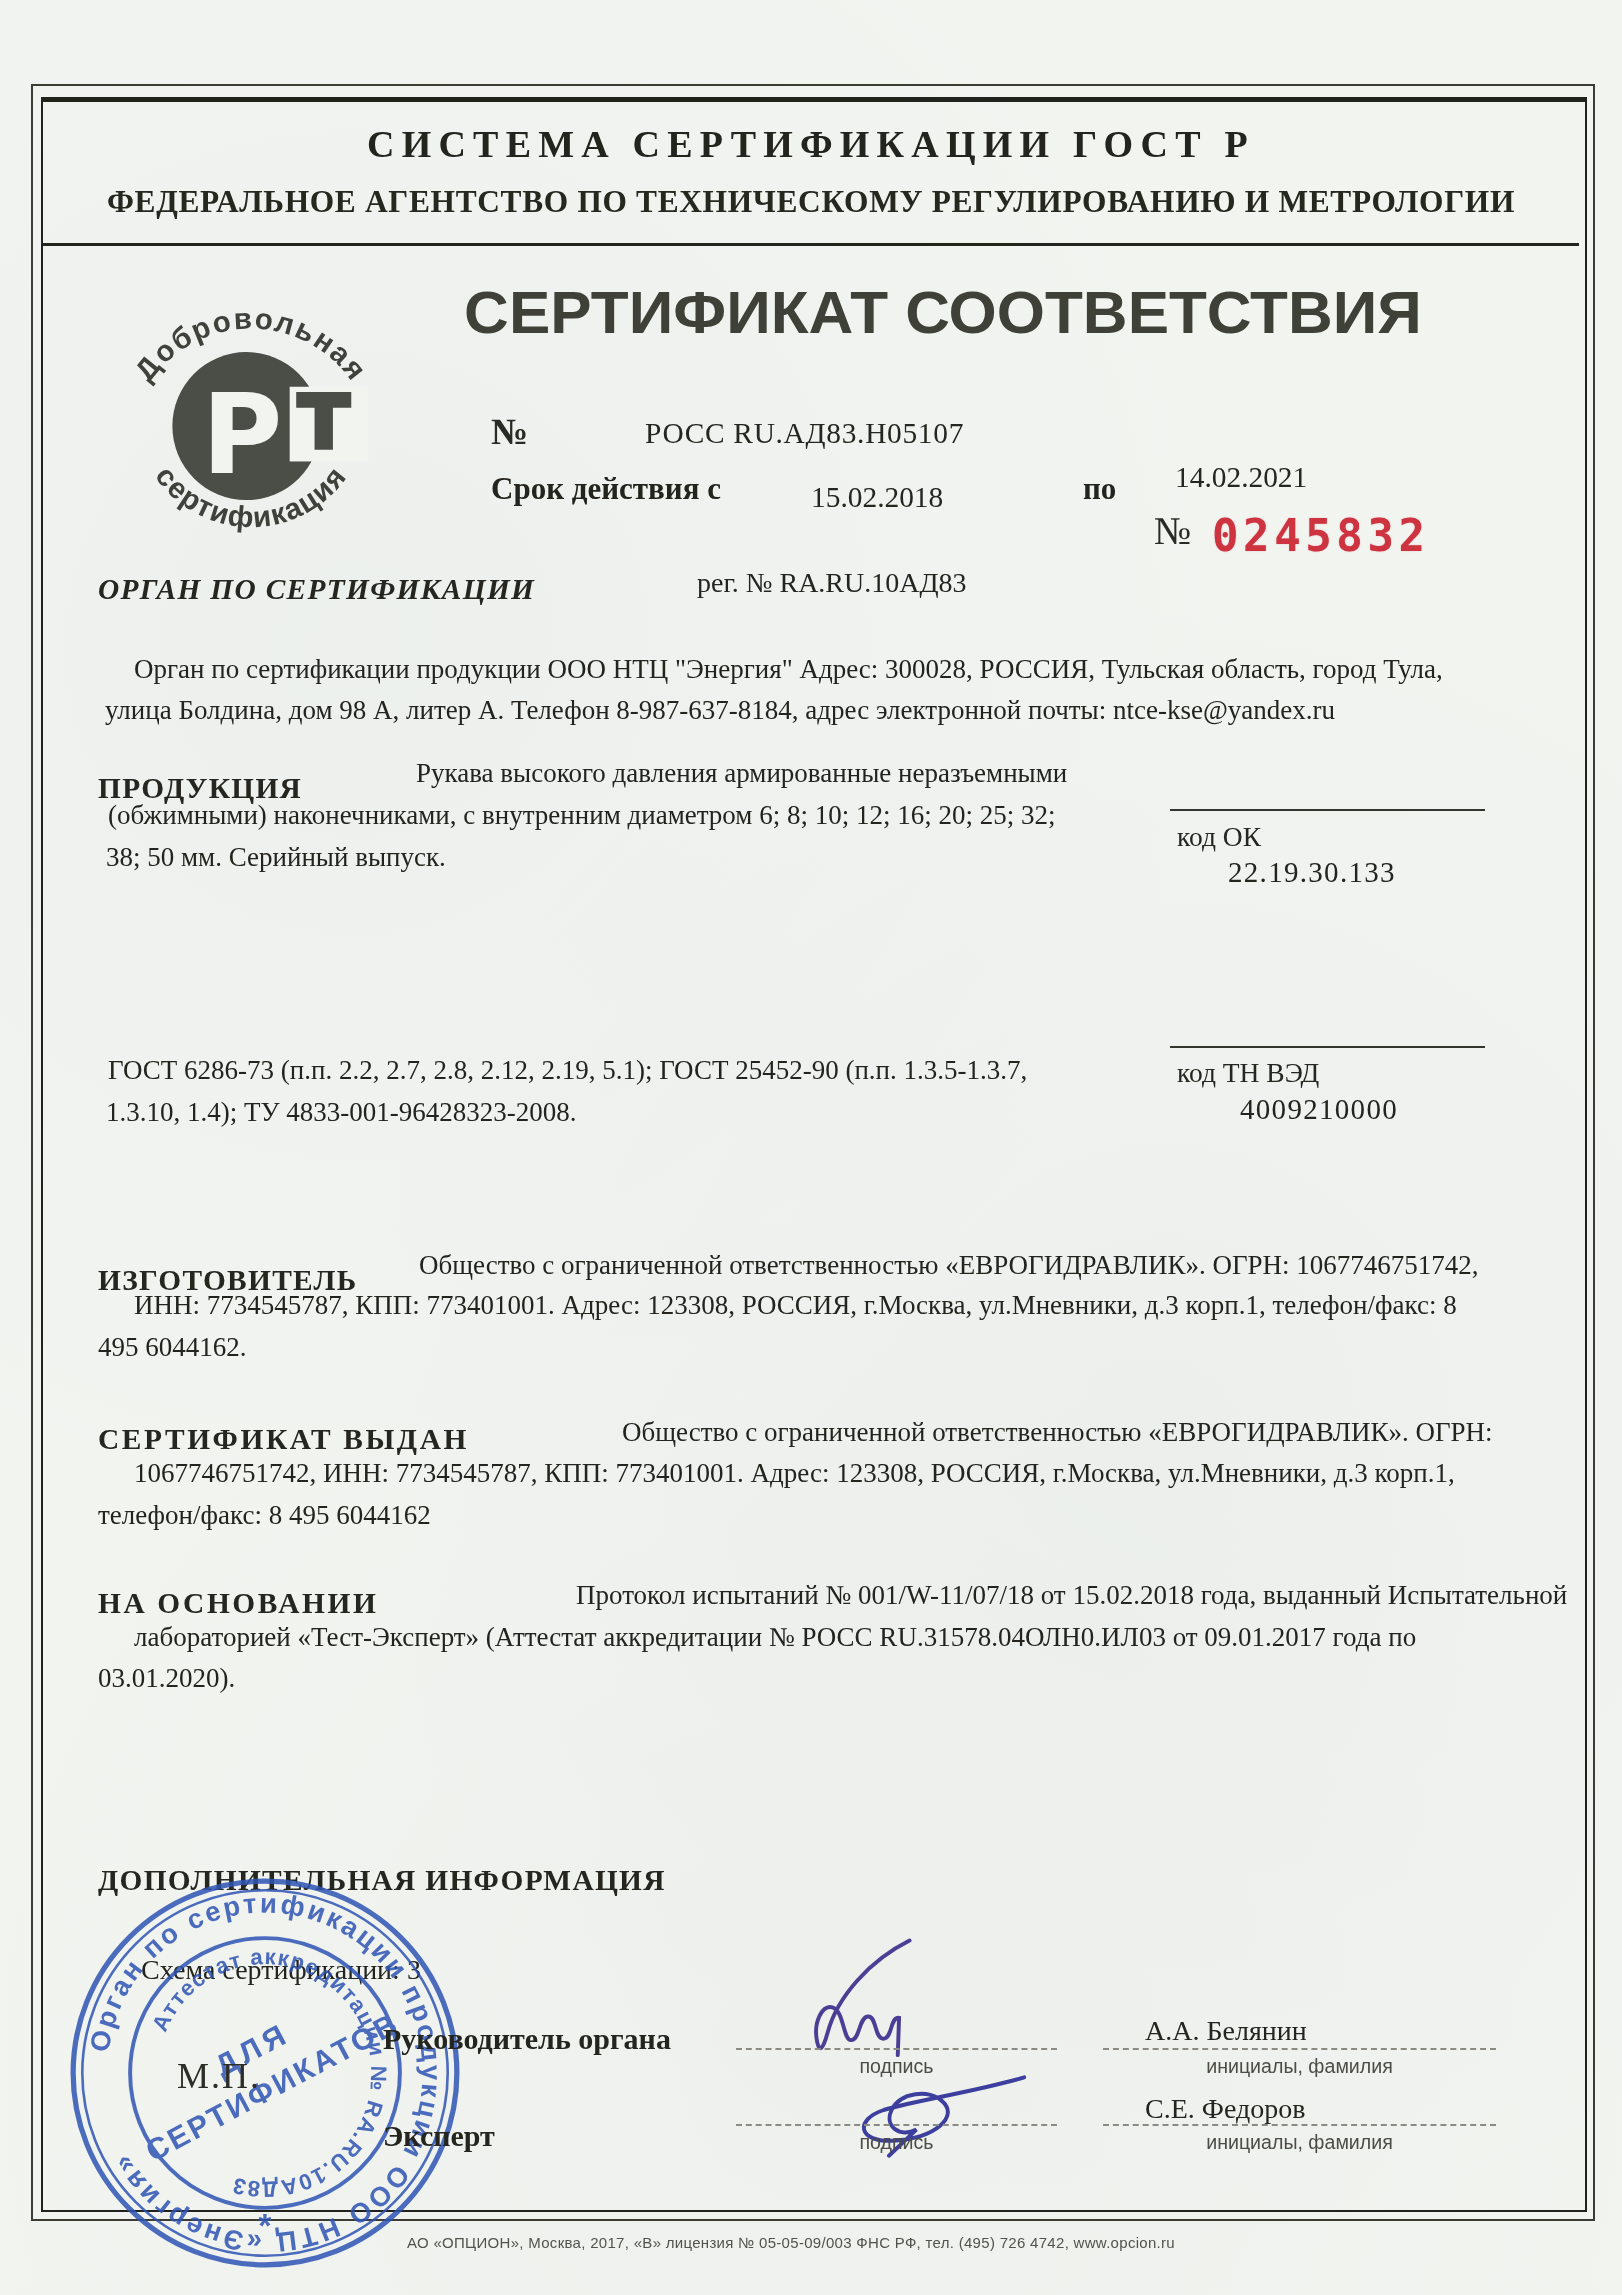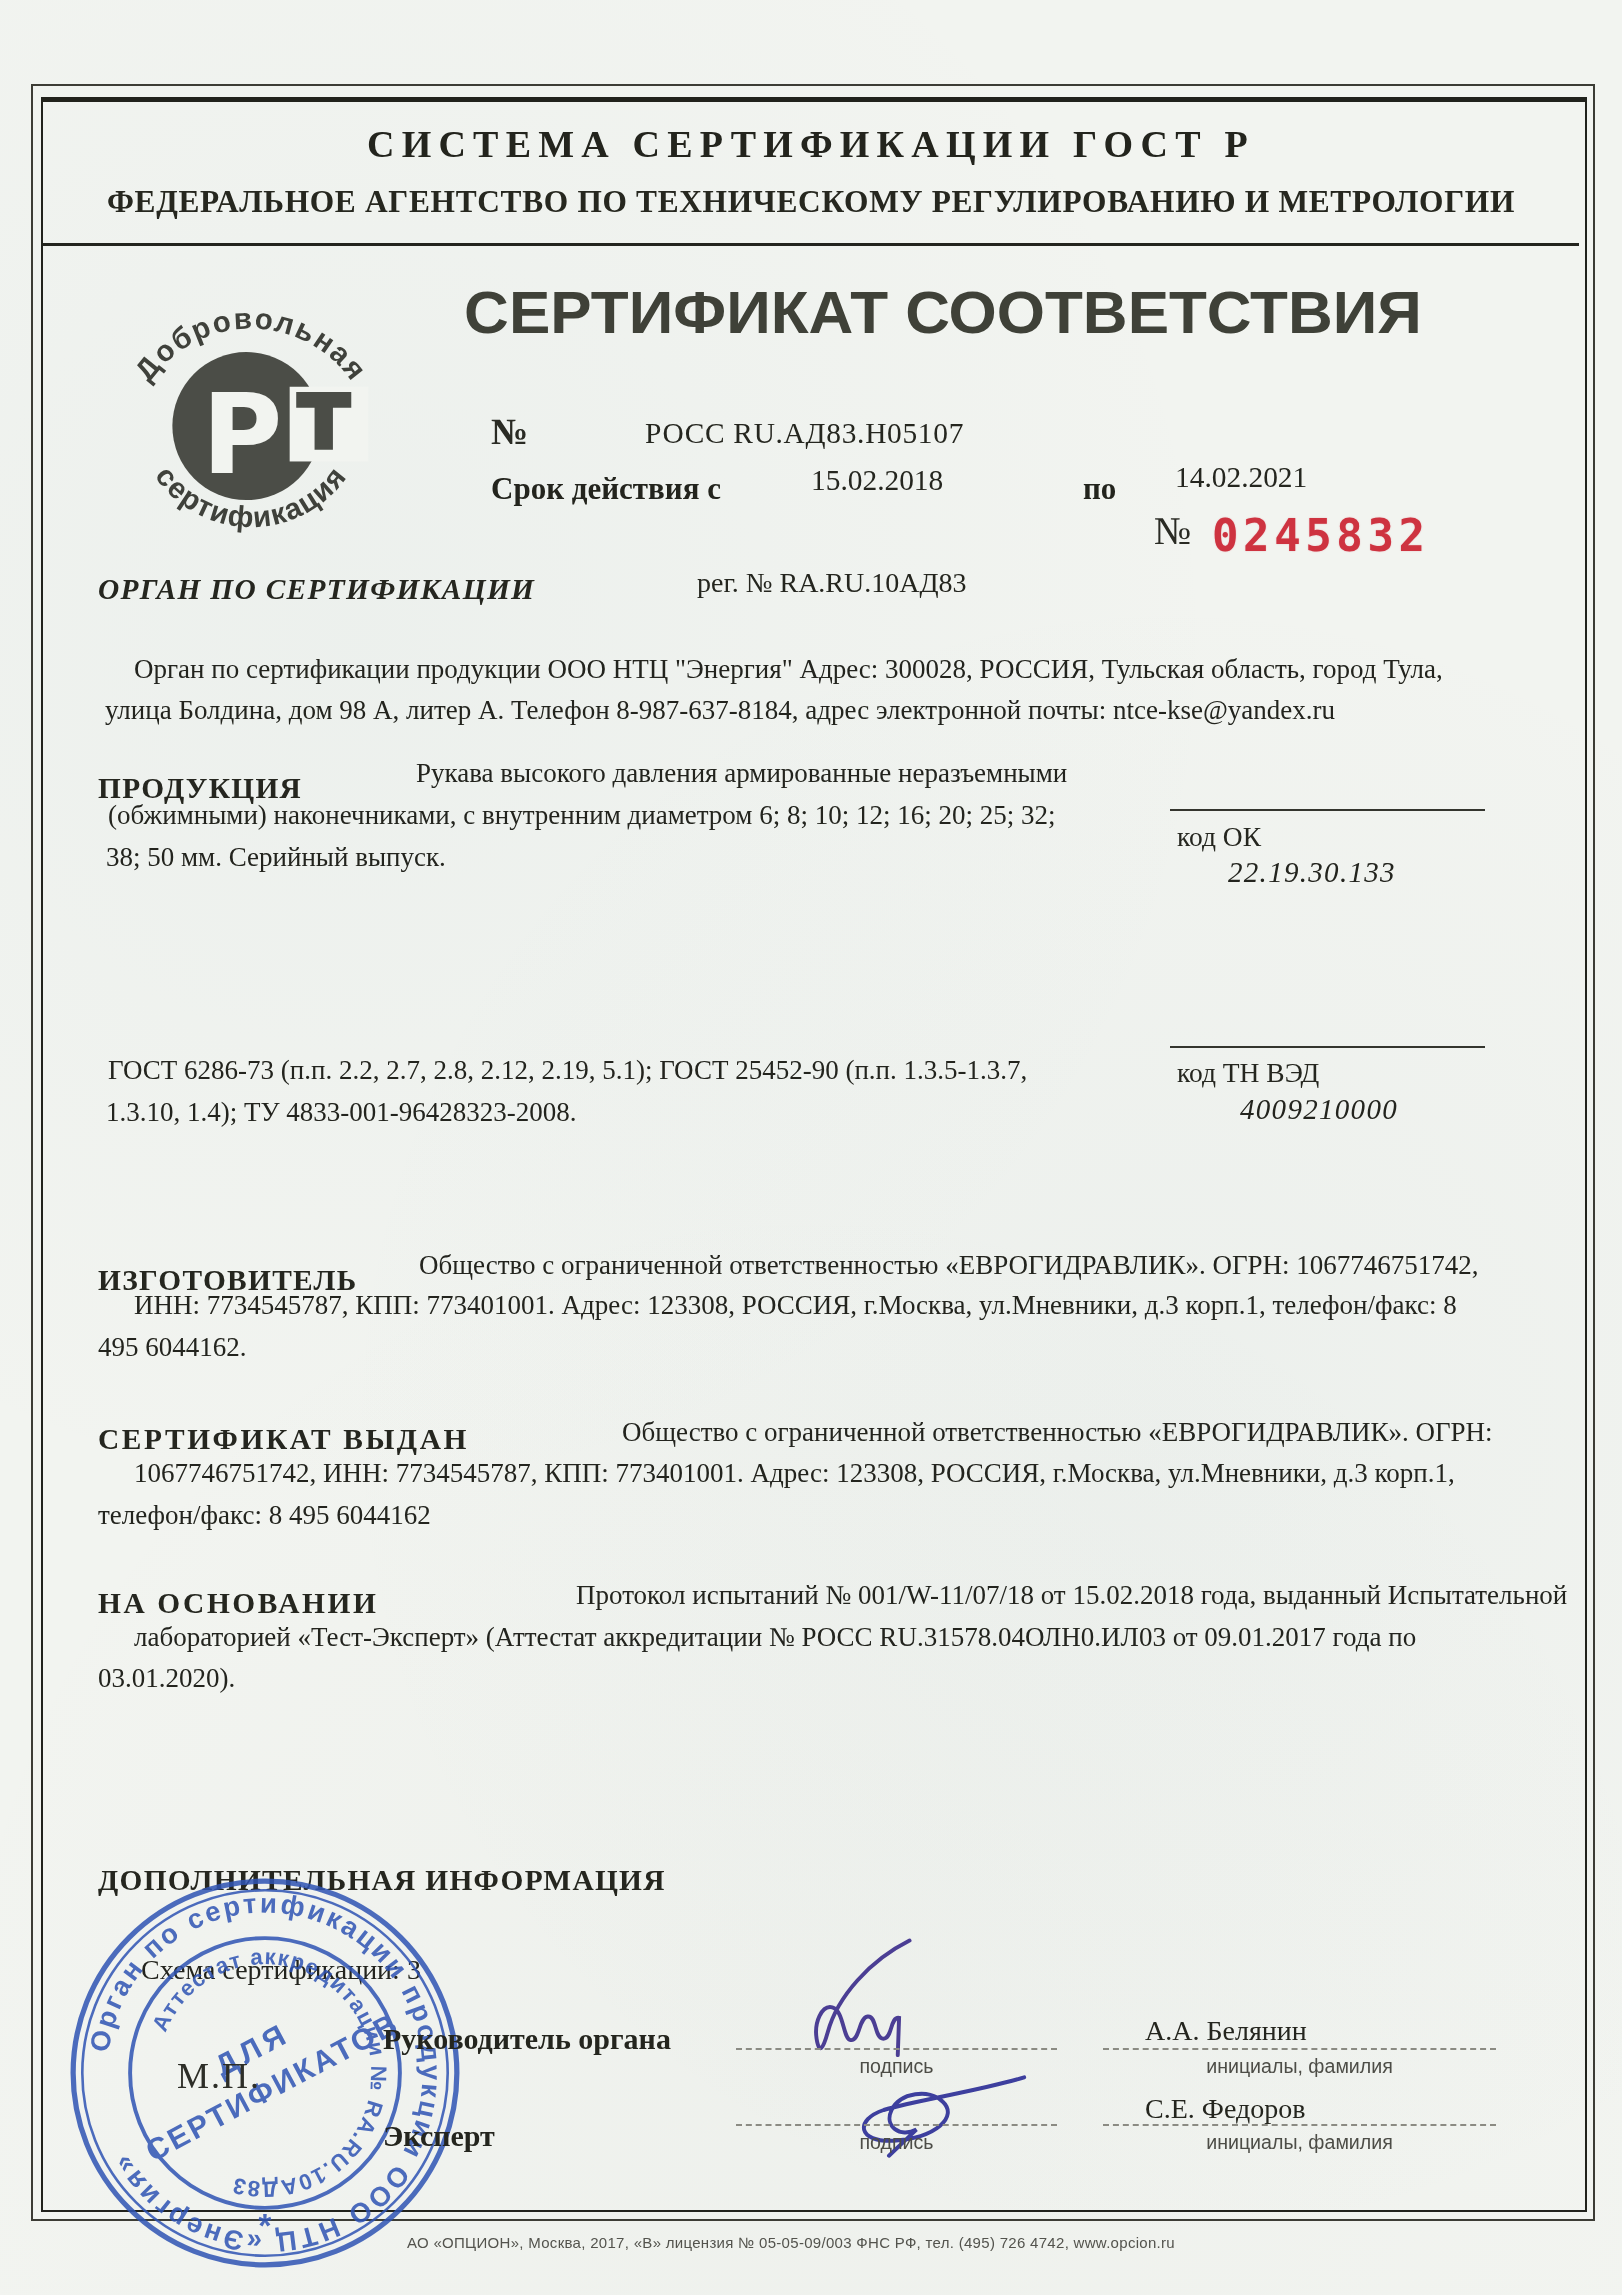--- a/index.html
+++ b/index.html
@@ -16,32 +16,32 @@
   .outer-frame{left:31px;top:84px;width:1560px;height:2133px;border:2px solid #3c3c35;}
   .inner-frame{left:41px;top:97px;width:1542px;height:2108px;border:2.6px solid #21221c;border-top-width:5.9px;}
   .header-divider{left:43px;top:243px;width:1536px;height:2.6px;background:#23241e;}
   .sys-title{left:43px;top:122px;width:1536px;text-align:center;font-size:38px;font-weight:bold;letter-spacing:7.2px;color:#23241d;}
   .agency-title{left:43px;top:183px;width:1536px;text-align:center;font-size:32px;font-weight:bold;letter-spacing:0.7px;color:#26271f;transform:scaleX(.98);}
   .doc-title{left:400px;top:277px;width:1086px;text-align:center;font-family:"Liberation Sans",sans-serif;
     font-size:62px;font-weight:bold;letter-spacing:0px;color:#3f4138;transform:scaleY(.97);white-space:nowrap;}
   .num-label{left:491px;top:410px;font-size:37px;font-weight:bold;color:#2a2b24;}
   .num-value{left:645px;top:417px;font-size:29.4px;letter-spacing:0.7px;color:#25261f;}
   .validity-label{left:491px;top:471px;font-size:31px;font-weight:600;color:#23241d;}
-  .valid-from{left:811px;top:464px;font-size:29.4px;color:#25261f;font-family:Liberation Serif, serif;}
+  .valid-from{left:811px;top:481px;font-size:29.4px;color:#25261f;font-family:Liberation Serif, serif;}
   .to-label{left:1083px;top:471px;font-size:31px;font-weight:600;color:#23241d;}
   .valid-to{left:1175px;top:461px;font-size:29.4px;color:#25261f;}
   .blank-num-label{left:1154px;top:508px;font-size:39px;color:#2a2b24;}
   .blank-num{left:1212px;top:510px;font-family:"DejaVu Sans Mono",monospace;font-size:44px;font-weight:bold;
     letter-spacing:4.6px;color:#ce3340;text-shadow:0 0 1.3px rgba(215,70,90,.45);}
   .sec-head{font-size:29.4px;font-weight:bold;letter-spacing:1.3px;color:#25261f;white-space:nowrap;}
   .body-line{font-size:27px;color:#23241e;white-space:nowrap;}
   .reg-num{left:697px;top:567px;font-size:28px;color:#24251e;}
   .code-rule{width:315px;height:2px;background:#34352e;}
   .code-label{font-size:27.5px;color:#25261f;}
-  .code-value{font-size:29px;color:#23241e;letter-spacing:1.3px;font-style:italic;}
+  .code-value{font-size:29px;color:#23241e;letter-spacing:1.3px;}
   .sig-label{font-size:30px;font-weight:600;color:#24251e;white-space:nowrap;}
   .sig-line{height:0;border-bottom:2px dashed #8b8b83;}
   .sig-caption{text-align:center;font-family:"Liberation Sans",sans-serif;font-size:19.6px;color:#4d4d47;}
   .name-value{font-size:28px;color:#24251e;white-space:nowrap;text-align:center;}
   .mp-label{left:177px;top:2055px;font-size:36px;color:#2d2e28;letter-spacing:2px;}
   .disclaimer{left:43px;top:2166px;width:1536px;text-align:center;font-size:30px;letter-spacing:1.3px;color:#2e2f29;}
   .footer-imprint{left:0;top:2234px;width:1582px;text-align:center;font-family:"Liberation Sans",sans-serif;
     font-size:15px;color:#53534d;letter-spacing:0.3px;}
   .stamp{opacity:.85;}
   .scheme-note{left:141px;top:1954px;font-size:28px;color:#23241e;}

